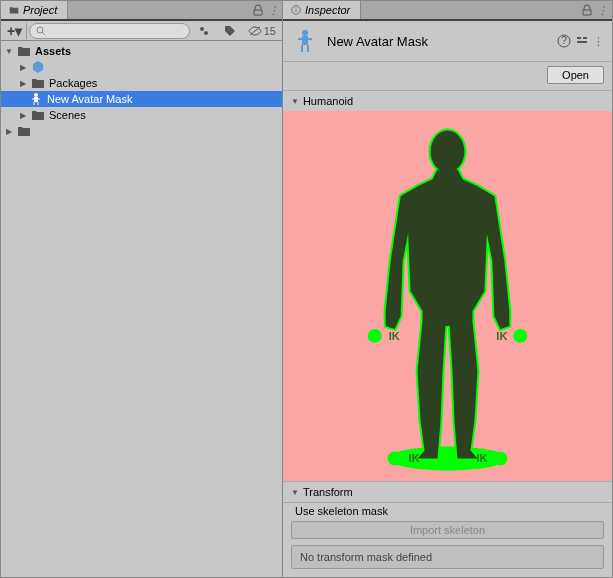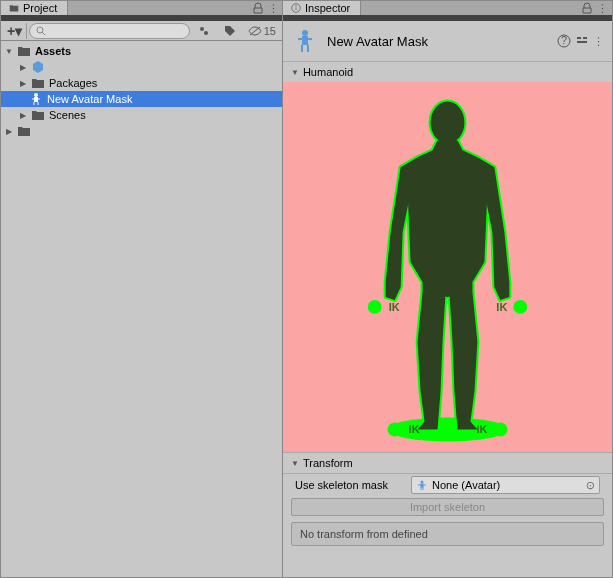--- a/index.html
+++ b/index.html
@@ -1,20 +1,20 @@
 <!DOCTYPE html>
 <html><head>
 <meta charset="utf-8">
 <style>
 * { box-sizing: border-box; margin: 0; padding: 0; font-family: Arial, sans-serif; font-size: 11px; }
 body { width: 613px; height: 578px; background: #c8c8c8; display: flex; border: 1px solid #888; }
 .panel { display: flex; flex-direction: column; background: #c8c8c8; }
 .project-panel { width: 282px; border-right: 1px solid #888; }
 .inspector-panel { flex: 1; }
-.tab-row { height: 20px; display: flex; align-items: center; background: #a7a7a7; border-bottom: 6px solid #404040; }
+.tab-row { height: 20px; display: flex; align-items: center; background: #a7a7a7; border-bottom: 2px solid #404040; font-style: italic; }
 .tab { background: #c8c8c8; padding: 3px 10px 3px 8px; display: flex; align-items: center; gap: 4px; border-right: 1px solid #888; height: 100%; }
 .tab-icon { width: 10px; height: 10px; }
 .tab-controls { margin-left: auto; display: flex; align-items: center; gap: 4px; padding-right: 4px; color: #555; }
 .toolbar { height: 20px; display: flex; align-items: center; background: #c8c8c8; border-bottom: 1px solid #888; padding: 0 2px; gap: 2px; }
 .tb-btn { width: 24px; height: 16px; background: #c8c8c8; border: none; display: flex; align-items: center; justify-content: center; cursor: pointer; color: #444; }
 .search-box { flex: 1; height: 16px; border-radius: 8px; background: #ddd; border: 1px solid #999; display: flex; align-items: center; padding: 0 6px; gap: 4px; }
 .search-box input { border: none; background: transparent; flex: 1; outline: none; font-size: 10px; }
 .hidden-count { padding: 0 4px; color: #555; display: flex; align-items: center; gap: 2px; }
 .tree { flex: 1; padding: 2px 0; overflow: auto; }
 .tree-row { height: 16px; display: flex; align-items: center; gap: 2px; cursor: pointer; }
@@ -211,20 +211,23 @@
       <span style="cursor:pointer">
         <svg width="14" height="14" viewBox="0 0 14 14">
             <rect x="2" y="3" width="4" height="2" fill="#555"></rect>
             <rect x="8" y="3" width="4" height="2" fill="#555"></rect>
             <rect x="2" y="7" width="10" height="2" fill="#555"></rect>
           </svg>
       </span>
       <span style="cursor:pointer">⋮</span>
     </div>
   </div>
+  <div class="open-row">
+    <button class="open-btn">Open</button>
+  </div>
 
   <div class="section-hdr">
     <span class="fold">▼</span>
     <span>Humanoid</span>
   </div>
 
   <div class="humanoid-body">
     <svg viewBox="0 0 330 370">
       <defs>
         <g id="body-shape">
@@ -261,30 +264,17 @@
   </div>
 
   <div class="section-hdr" style="border-top:1px solid #aaa">
     <span class="fold">▼</span>
     <span>Transform</span>
   </div>
 
   <div class="transform-section">
     <div class="field-row">
       <span class="field-label">Use skeleton mask</span>
-      <div class="object-field">
-        <span>
-          <svg width="12" height="12" viewBox="0 0 12 12">
-              <circle cx="6" cy="3" r="1.5" fill="#5a9bd8"></circle>
-              <rect x="4.5" y="4.5" width="3" height="4" fill="#5a9bd8"></rect>
-              <line x1="2" y1="6" x2="10" y2="6" stroke="#5a9bd8"></line>
-              <line x1="5" y1="8" x2="5" y2="11" stroke="#5a9bd8"></line>
-              <line x1="7" y1="8" x2="7" y2="11" stroke="#5a9bd8"></line>
-            </svg>
-        </span>
-        <span>None (Avatar)</span>
-        <span class="picker">⊙</span>
-      </div>
     </div>
     <button class="import-btn" disabled="">Import skeleton</button>
-    <div class="info-box">No transform from defined</div>
+    <div class="info-box">No transform mask defined</div>
   </div>
 </div>
 
 </body></html>

